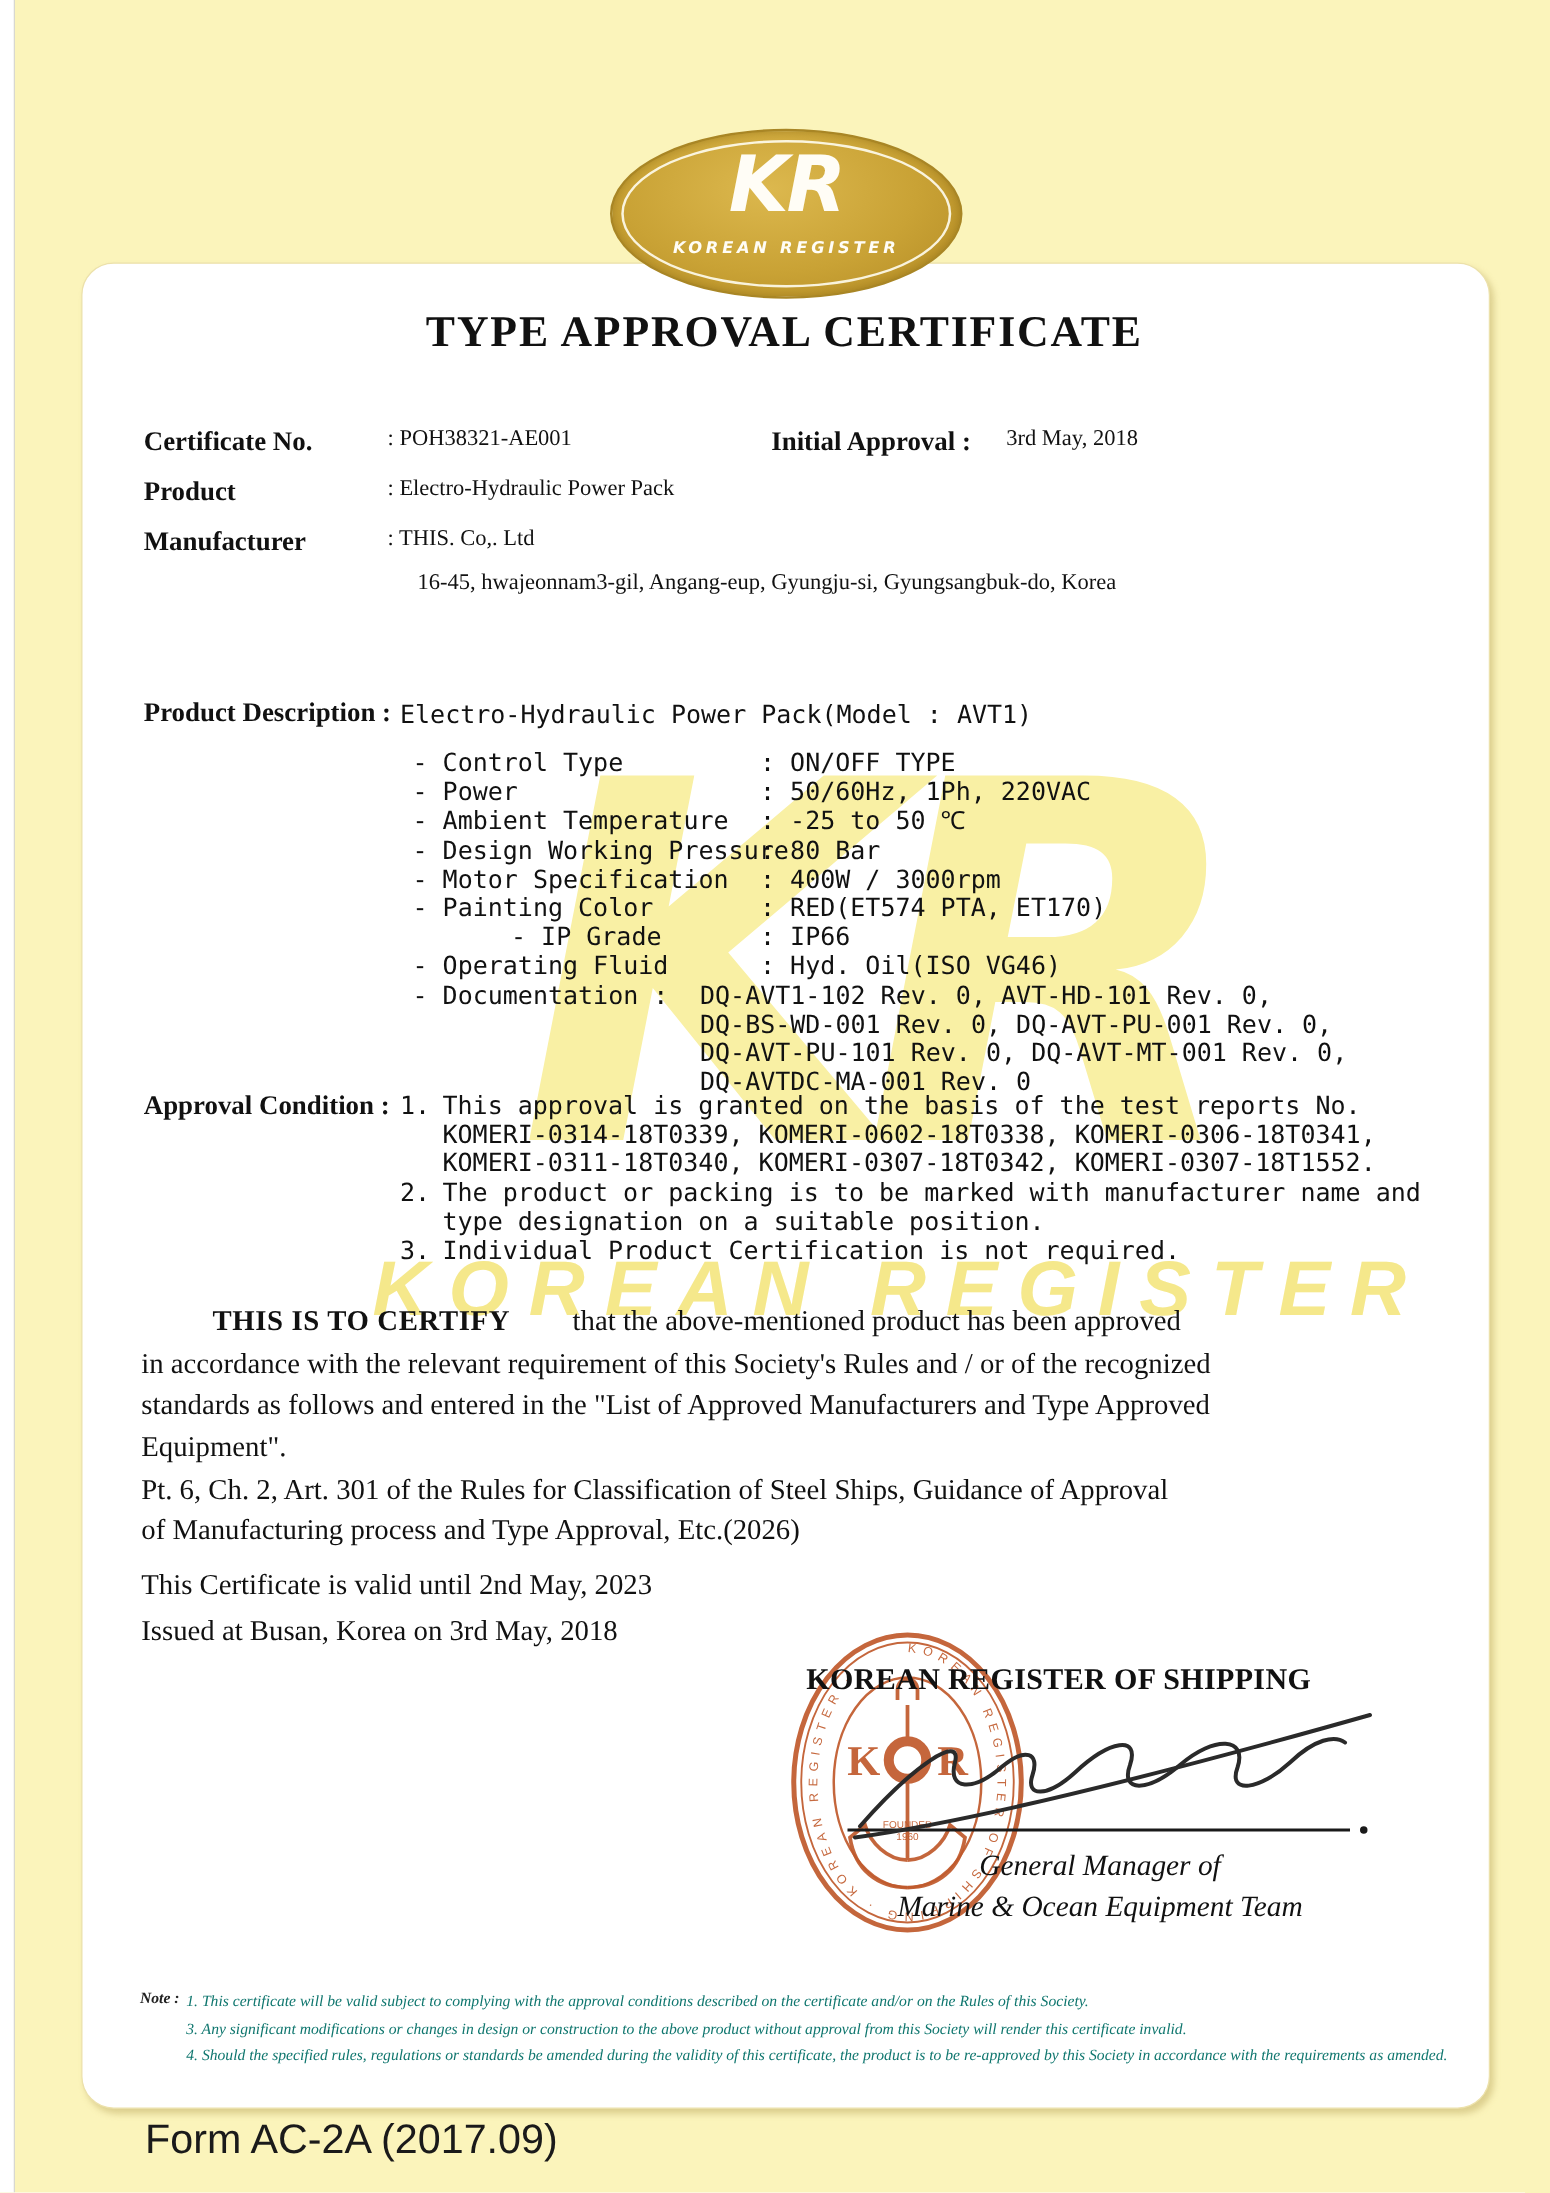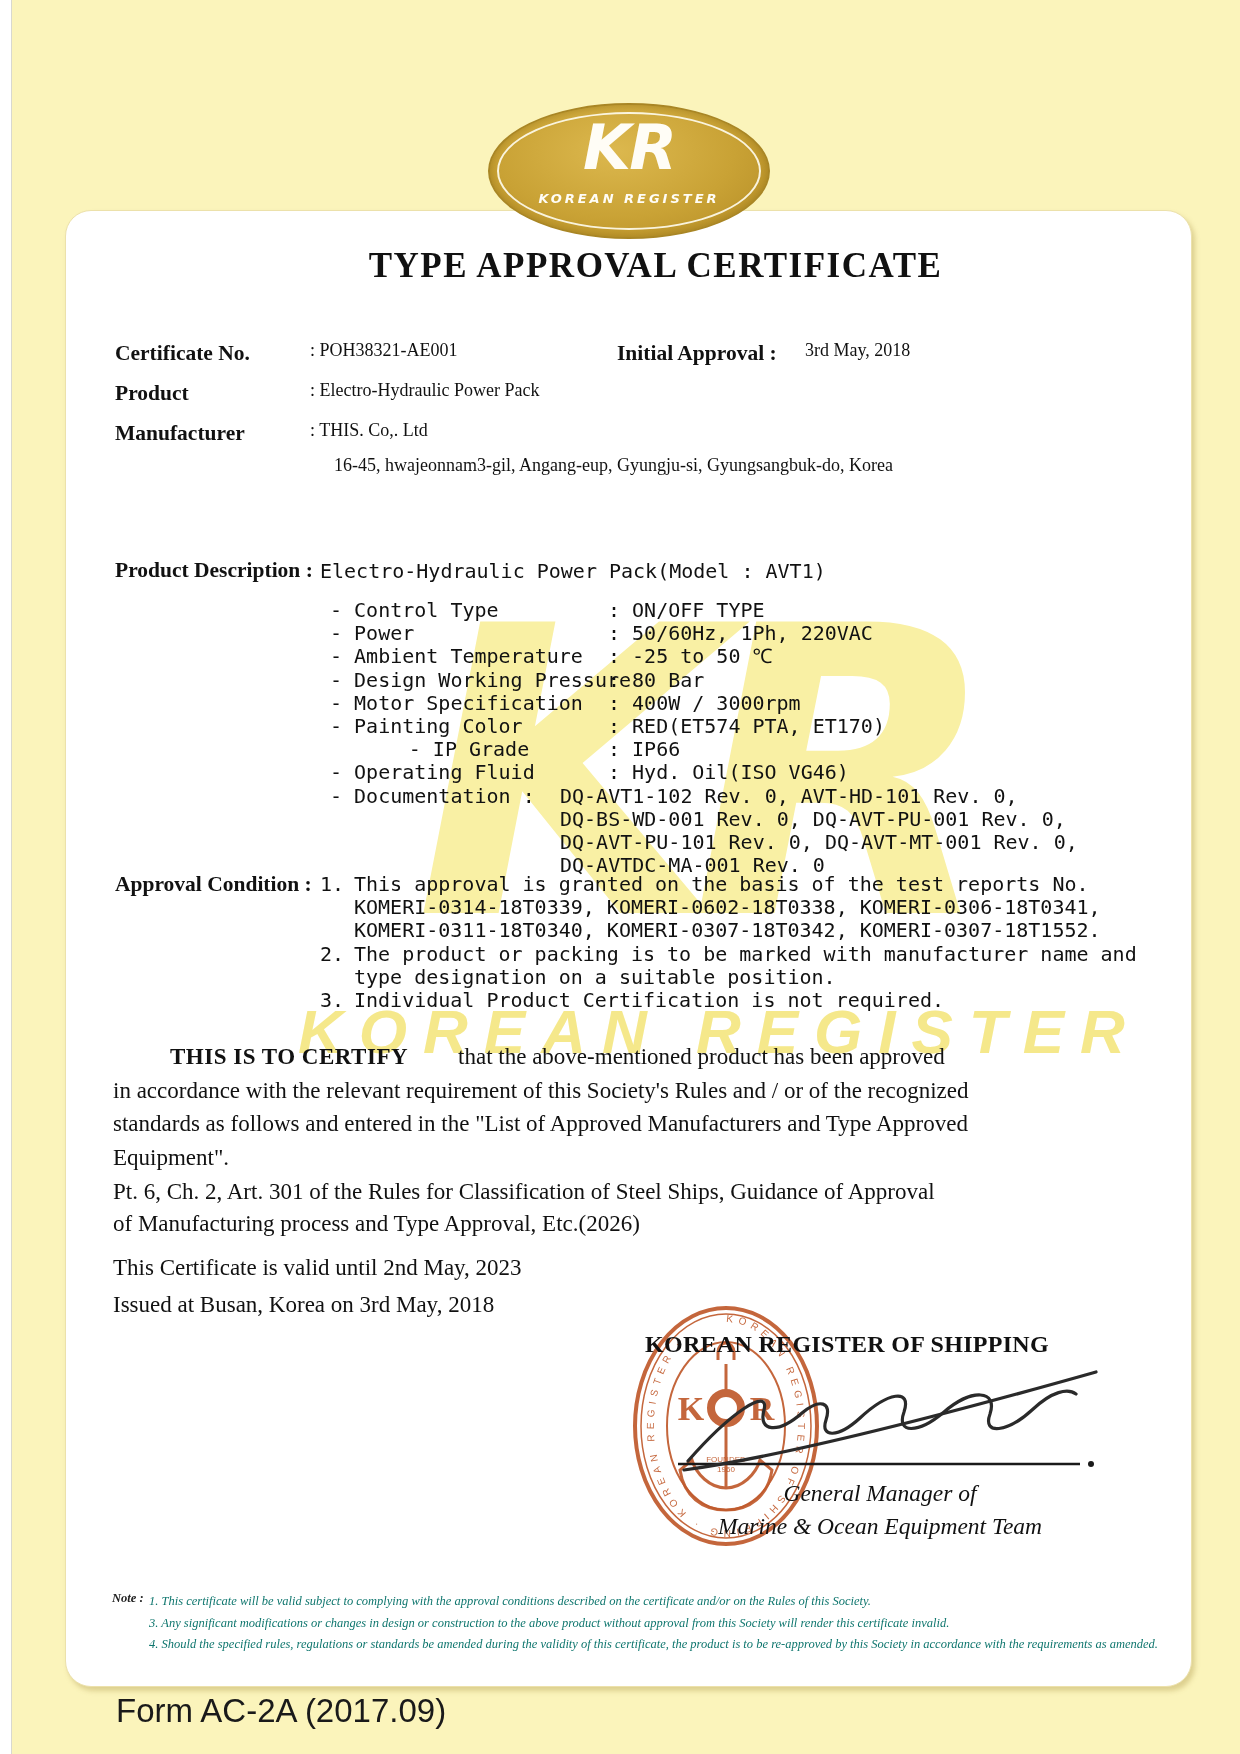--- a/index.html
+++ b/index.html
@@ -28,21 +28,21 @@
     font-size:62px;line-height:62px;color:#fffdf6;letter-spacing:-2px;
   }
   .kr-logo-sub{
     position:absolute;left:0;right:0;top:86px;text-align:center;
     font-family:"DejaVu Sans", sans-serif;font-weight:bold;font-style:italic;
     font-size:13px;color:#fffdf6;letter-spacing:3px;
   }
   
   .doc-title{
     left:65px;top:246px;width:1125px;text-align:center;
-    font-size:35px;font-weight:bold;letter-spacing:1.5px;color:#111;padding-left:28px;
+    font-size:35px;font-weight:bold;letter-spacing:1.5px;color:#111;
   }
   
   .lbl{font-size:21.5px;font-weight:bold;color:#111;}
   .val{font-size:18px;color:#111;}
   .mono{font-family:"DejaVu Sans Mono", monospace;font-size:20px;color:#111;white-space:pre;}
   .specline{line-height:23.2px;}
   
   .wm-kr{
     left:415px;top:575px;
     font-family:"DejaVu Sans", sans-serif;font-weight:bold;font-style:italic;

